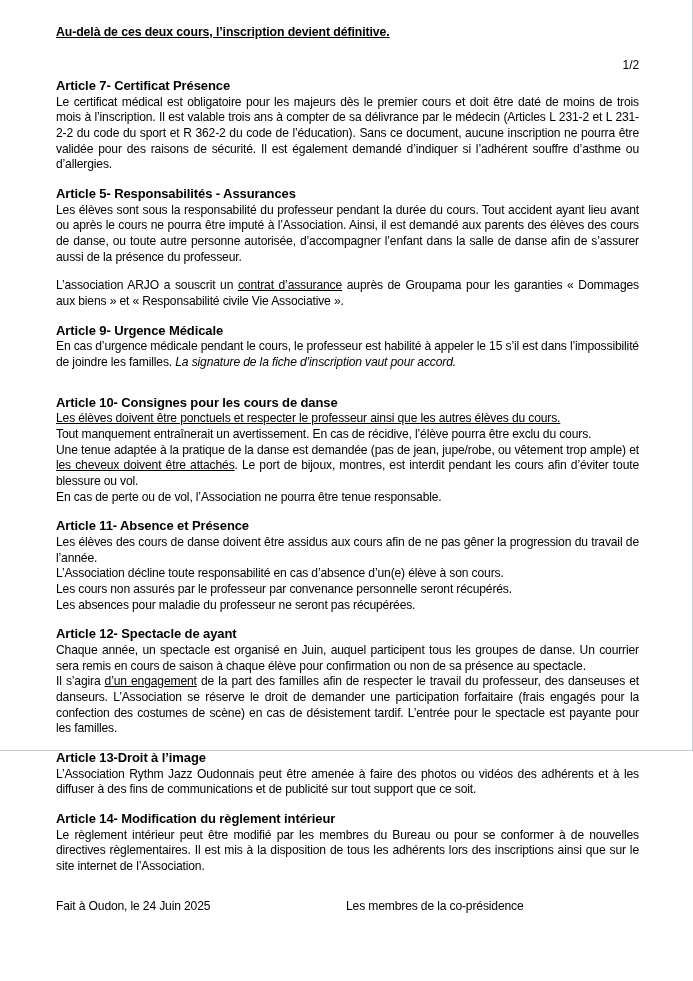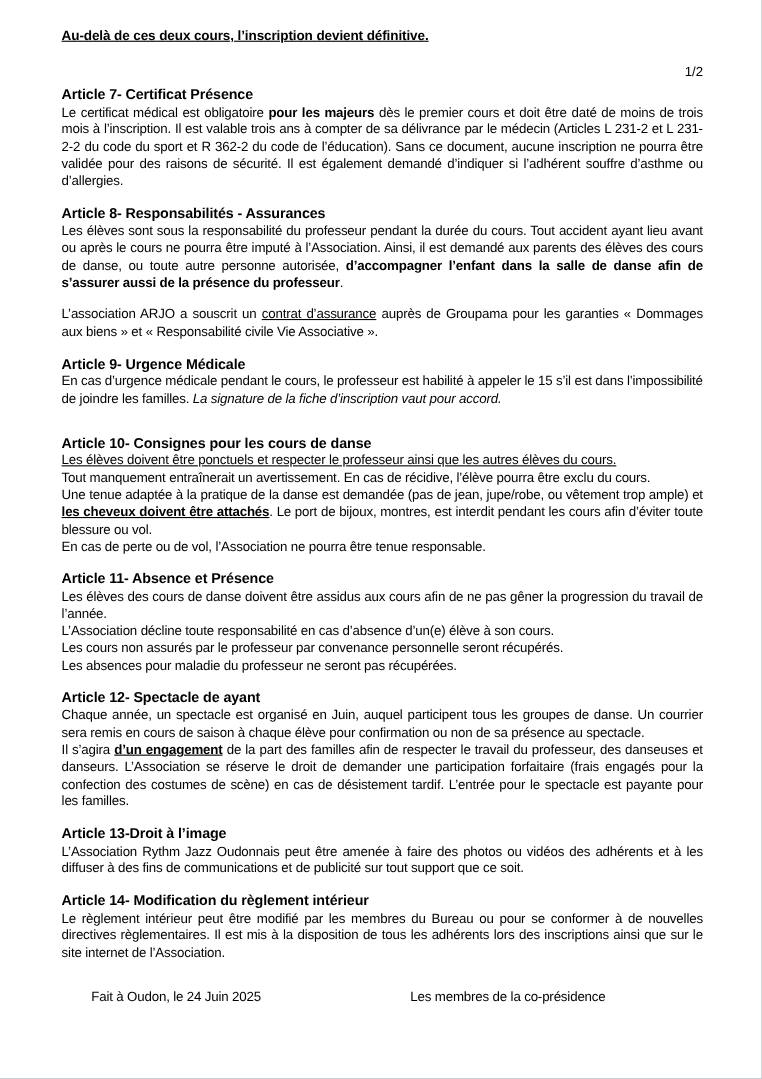--- a/index.html
+++ b/index.html
@@ -12,21 +12,21 @@
     width: 693px;
     height: 981px;
     font-family: "Liberation Sans", sans-serif;
     color: #000000;
     overflow: hidden;
   }
 
   .page {
     position: relative;
     width: 693px;
-    height: 981px;
+    height: 751px;
     background: #ffffff;
     border-right: 1px solid #c8cfd4;
     border-bottom: 1px solid #c8cfd4;
   }
 
   .content {
     position: absolute;
     left: 56px;
     top: 24px;
     width: 583px;
@@ -61,57 +61,57 @@
   .pageno {
     text-align: right;
     font-size: 12px;
     line-height: 15px;
     margin: 0;
     letter-spacing: -0.1px;
   }
 
   .nojust { text-align: left; }
 
-  b, .b { font-weight: bold; }
+  b, .b { font-weight: normal; }
   i, .i { }
   u, .u { text-decoration: underline; }
 
   .gap-xs { height: 5px; }
   .gap-m  { height: 13px; }
   .gap-l  { height: 18px; }
   .gap-xl { height: 24px; }
 
   .sign-row {
     display: flex;
     font-size: 12.1px;
     line-height: 15.7px;
     letter-spacing: -0.15px;
   }
-  .sign-left { width: 290px; margin-left: 27px; }
+  .sign-left { width: 290px; }
 </style>
 </head>
 <body>
 
 <div class="page">
   <div class="content">
 
     <p class="lead"><span>Au-delà de ces deux cours, l’inscription devient définitive</span><span class="plain">.</span></p>
 
     <div class="gap-l"></div>
 
     <p class="pageno">1/2</p>
 
     <div class="gap-xs"></div>
 
     <p class="heading"><span>Article 7</span><span>- Certificat Présence</span></p>
     <p class="para"><span>Le certificat médical est obligatoire </span><b>pour les majeurs</b><span> dès le premier cours et doit être daté de moins de trois mois à l’inscription. Il est valable trois ans à compter de sa délivrance par le médecin (Articles L 231-2 et L 231-2-2 du code du sport et R 362-2 du code de l’éducation). Sans ce document, aucune inscription ne pourra être validée pour des raisons de sécurité. Il est également demandé d’indiquer si l’adhérent souffre d’asthme ou d’allergies.</span></p>
 
     <div class="gap-m"></div>
 
-    <p class="heading"><span>Article 8</span><span>- Responsabilités - Assurances</span></p>
+    <p class="heading"><span>Article 5</span><span>- Responsabilités - Assurances</span></p>
     <p class="para"><span>Les élèves sont sous la responsabilité du professeur pendant la durée du cours. Tout accident ayant lieu avant ou après le cours ne pourra être imputé à l’Association. Ainsi, il est demandé aux parents des élèves des cours de danse, ou toute autre personne autorisée, </span><b>d’accompagner l’enfant dans la salle de danse afin de s’assurer aussi de la présence du professeur</b><span>.</span></p>
 
     <div class="gap-m"></div>
 
     <p class="para"><span>L’association ARJO a souscrit un </span><u>contrat d’assurance</u><span> auprès de Groupama pour les garanties « Dommages aux biens » et « Responsabilité civile Vie Associative ».</span></p>
 
     <div class="gap-m"></div>
 
     <p class="heading"><span>Article 9</span><span>- Urgence Médicale</span></p>
     <p class="para nojust"><span>En cas d’urgence médicale pendant le cours, le professeur est habilité à appeler le 15 s’il est dans l’impossibilité de joindre les familles. </span><i>La signature de la fiche d’inscription vaut pour accord.</i></p>

